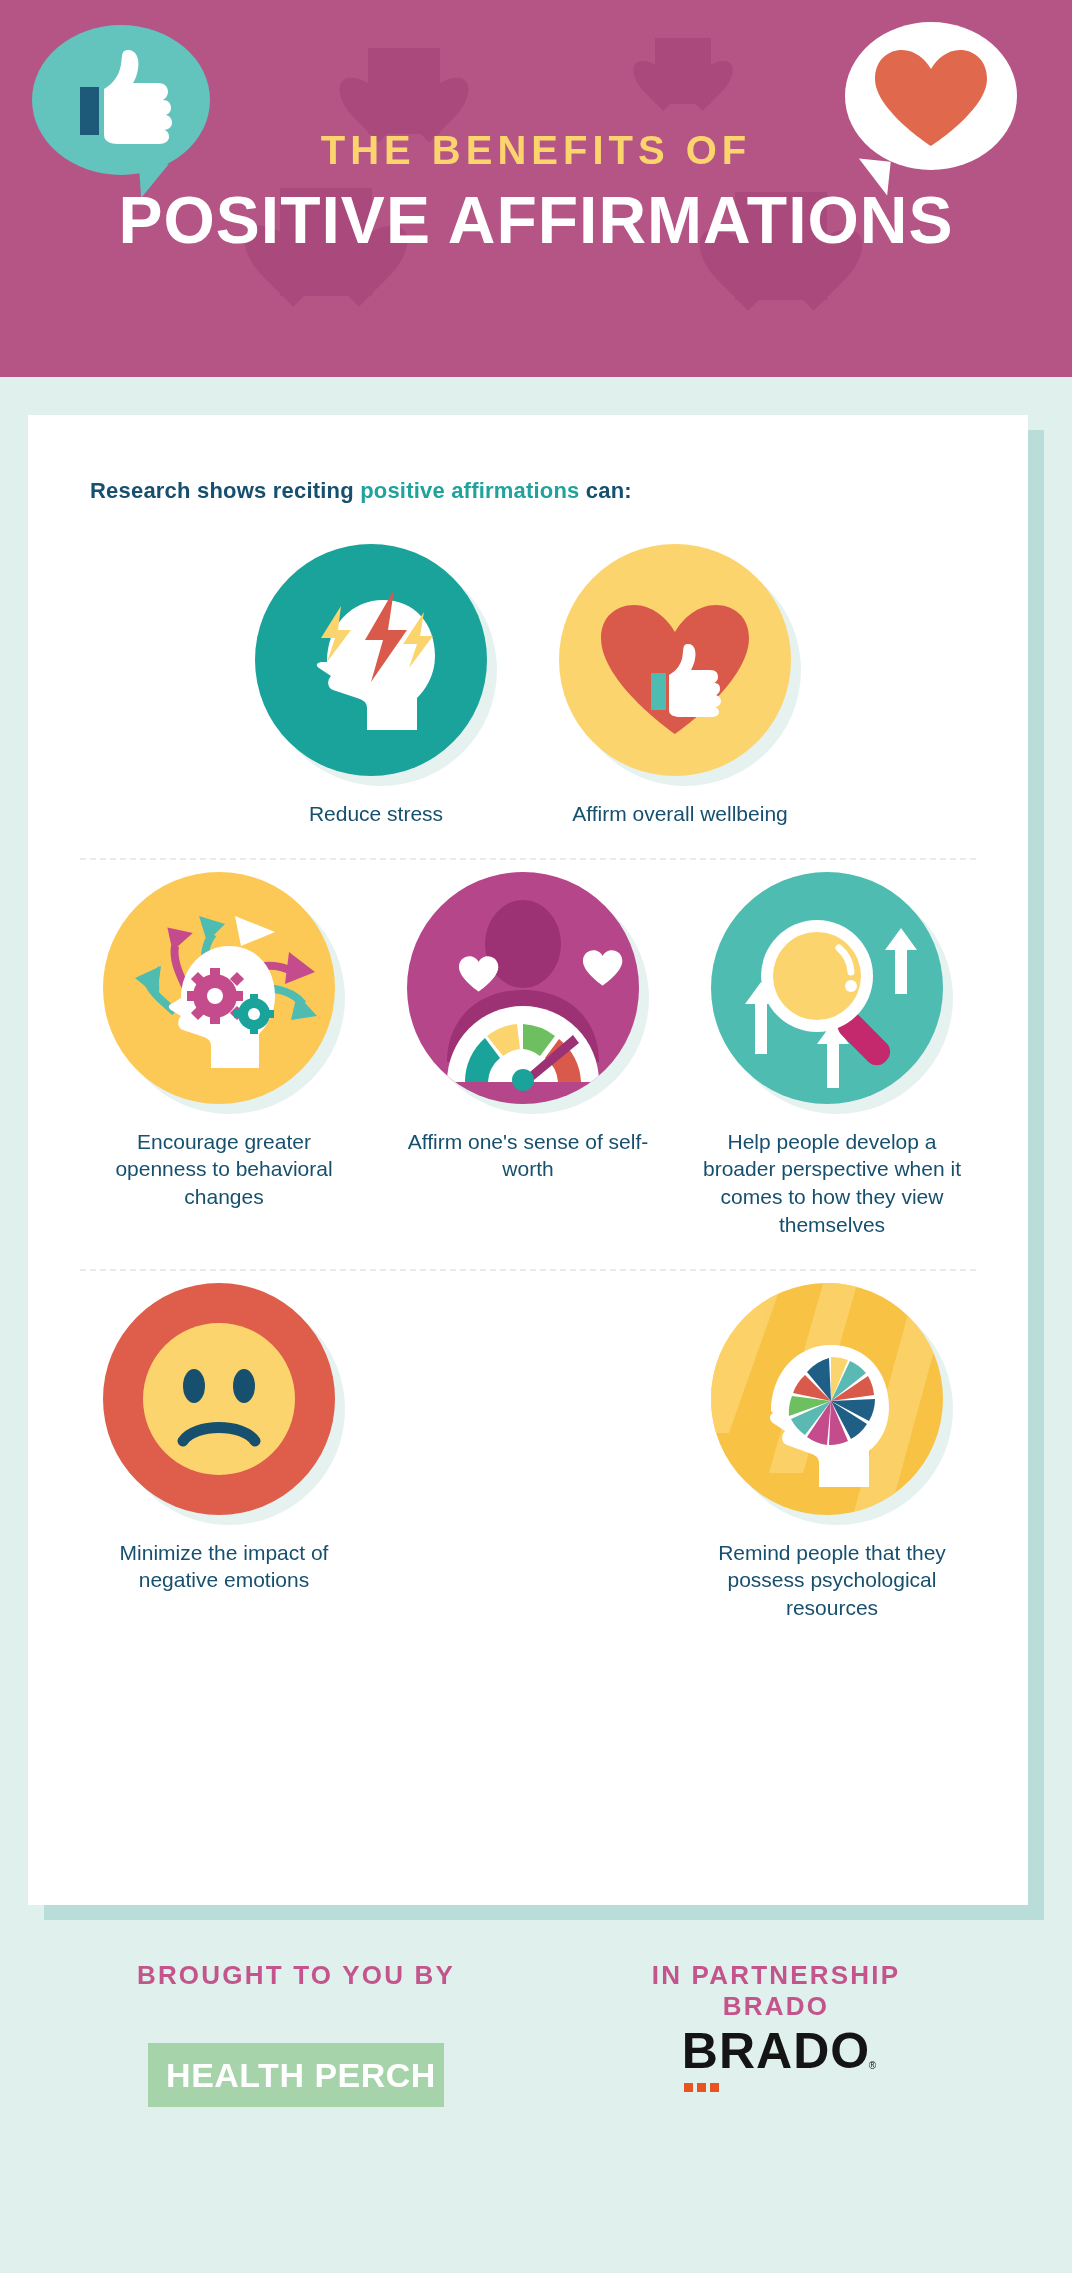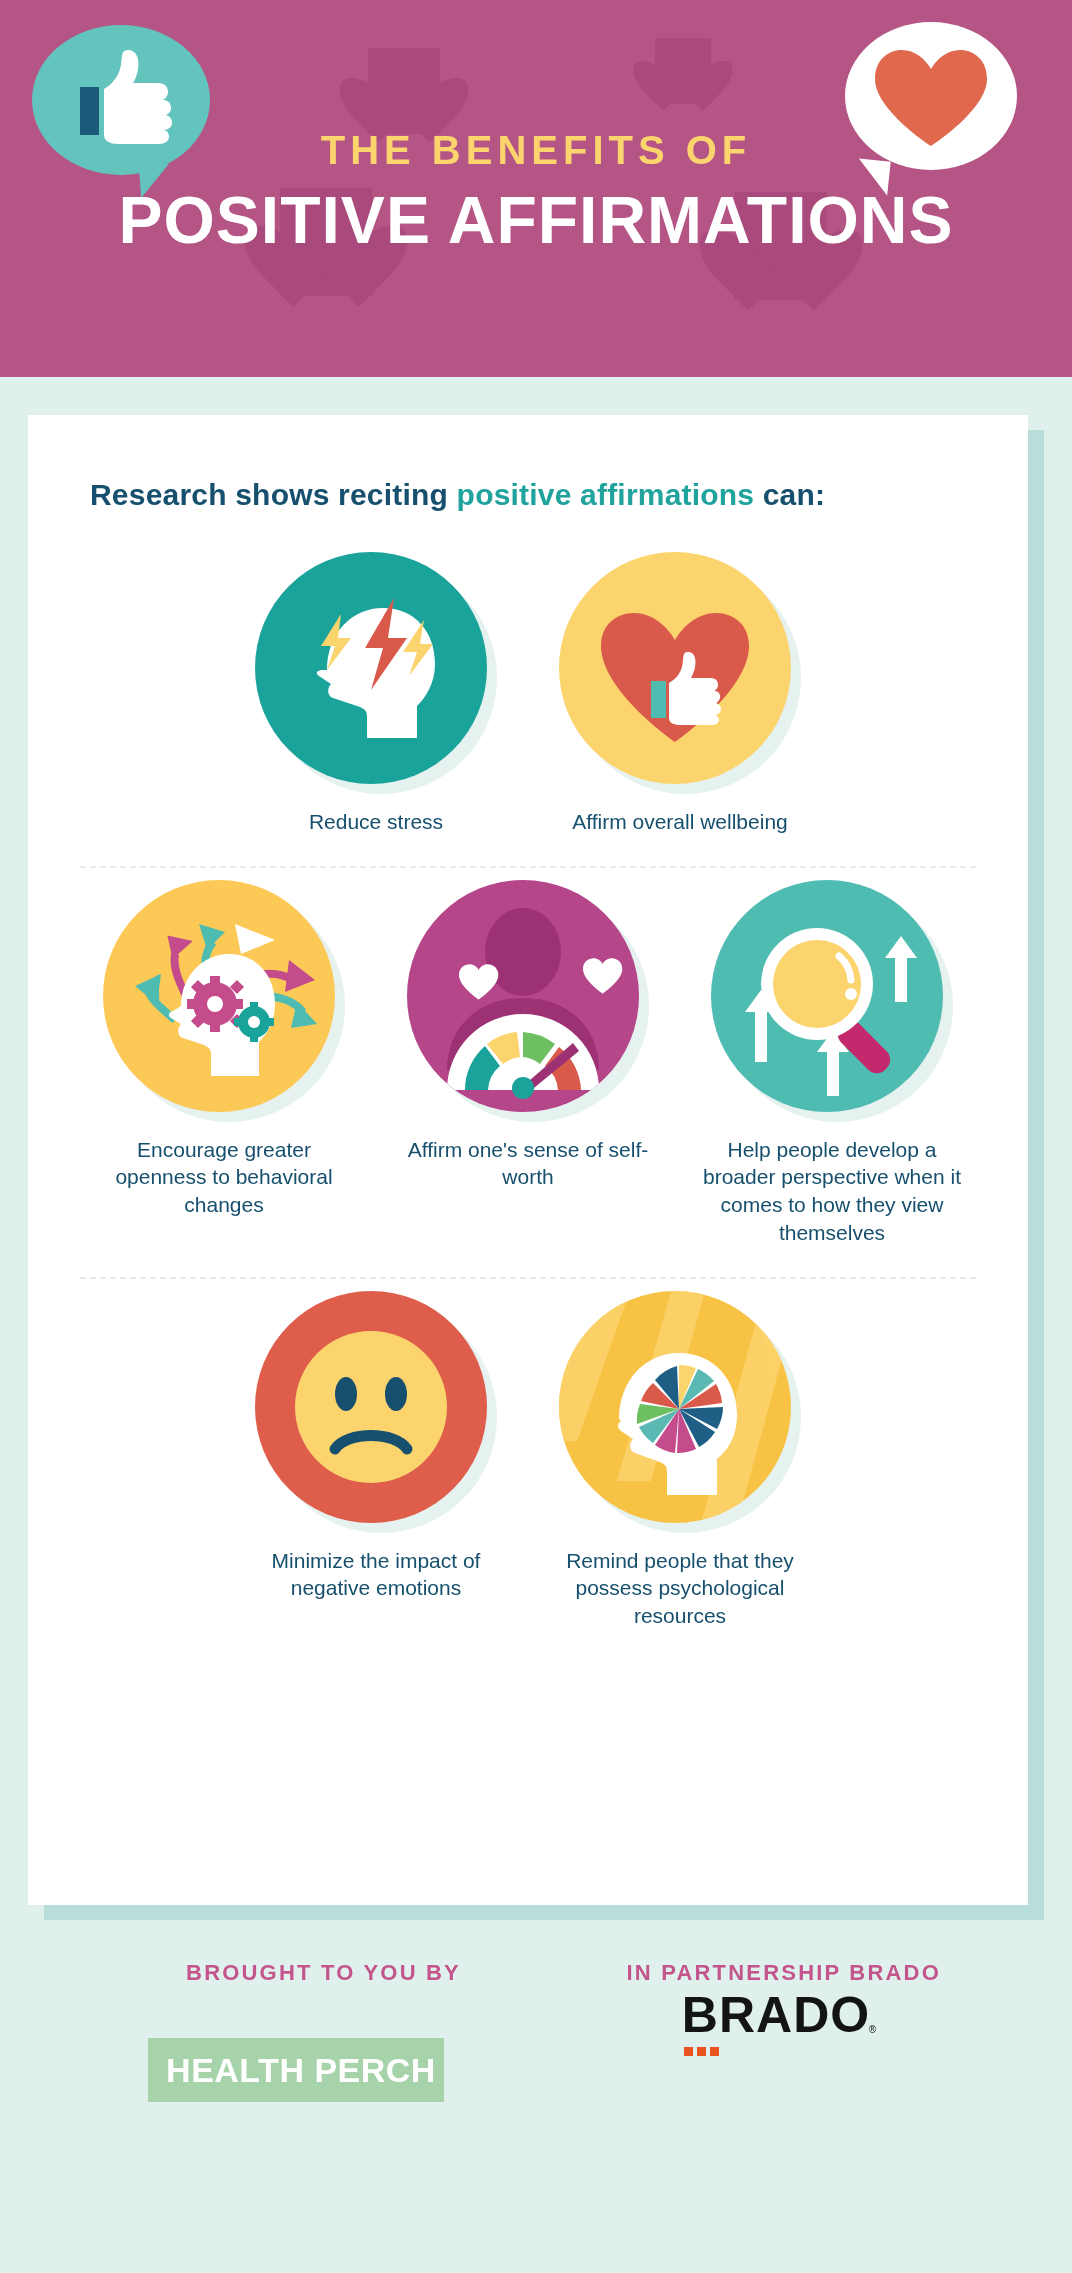--- a/index.html
+++ b/index.html
@@ -111,38 +111,38 @@
   }
   .card {
     position: absolute;
     left: 28px; top: 415px;
     width: 1000px;
     height: 1490px;
     background: #ffffff;
   }
   .card-heading {
     margin: 63px 0 0 62px;
-    font-size: 30px;
+    font-size: 22px;
     font-weight: bold;
     color: #16506e;
     letter-spacing: .2px;
     font-family: "Liberation Sans", sans-serif;
   }
   .card-heading .accent { color: #1fa39c; }
 
   .row {
     display: flex;
     justify-content: center;
     align-items: flex-start;
     padding: 0 44px;
   }
   .row.r1 { margin-top: 40px; }
   .row.r2 { margin-top: 12px; }
   .row.r3 { margin-top: 12px; }
-  .row.two { justify-content: center; }
+  .row.two { justify-content: space-between; }
 
   .cell {
     width: 304px;
     display: flex;
     flex-direction: column;
     align-items: center;
   }
   .cell .icon-outer {
     position: relative;
     width: 242px;
@@ -183,25 +183,24 @@
   .footer {
     position: absolute;
     left: 0; right: 0; top: 1960px;
     display: flex;
     justify-content: center;
     gap: 150px;
   }
   .foot-col { text-align: center; width: 330px; }
   .foot-label {
     color: #c4558c;
-    font-size: 22px;
+    font-size: 26px;
     font-weight: bold;
     letter-spacing: 2.2px;
     font-family: "Liberation Sans", sans-serif;
-    text-align: right;
   }
   .hp-logo {
     display: inline-block;
     margin-top: 52px;
     background: #a6d3a9;
     color: #ffffff;
     font-size: 34px;
     font-weight: bold;
     letter-spacing: .5px;
     padding: 13px 8px 12px 18px;

